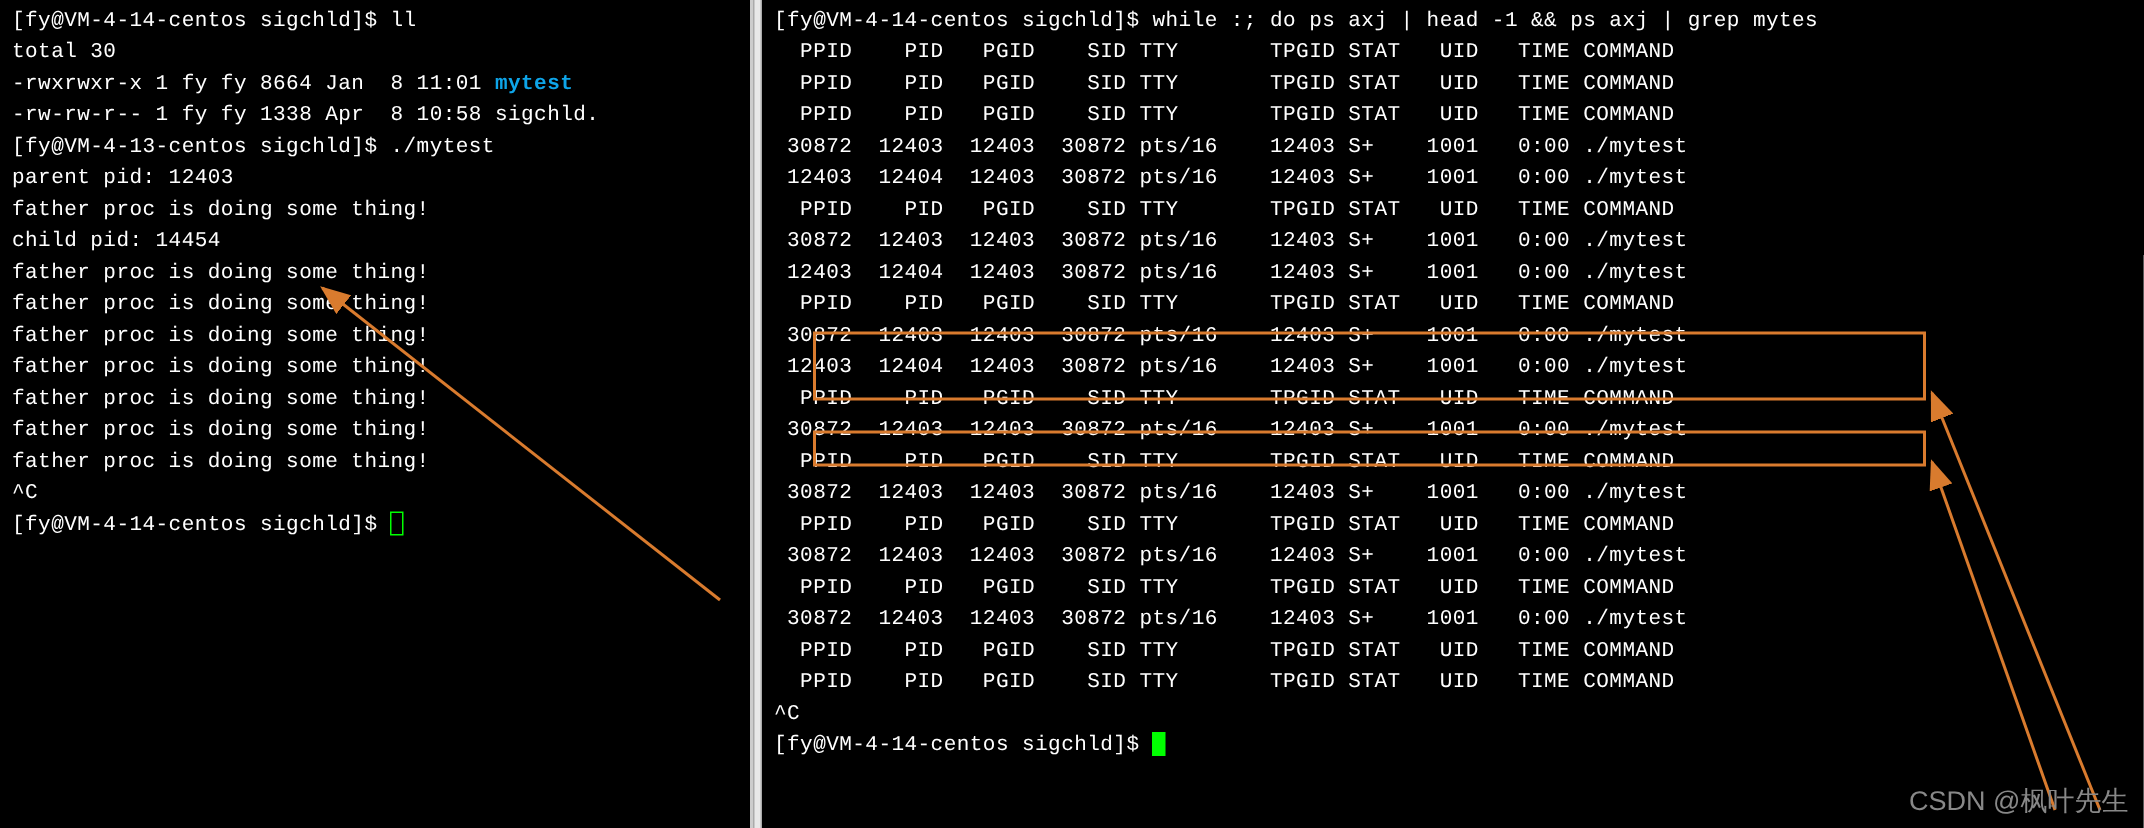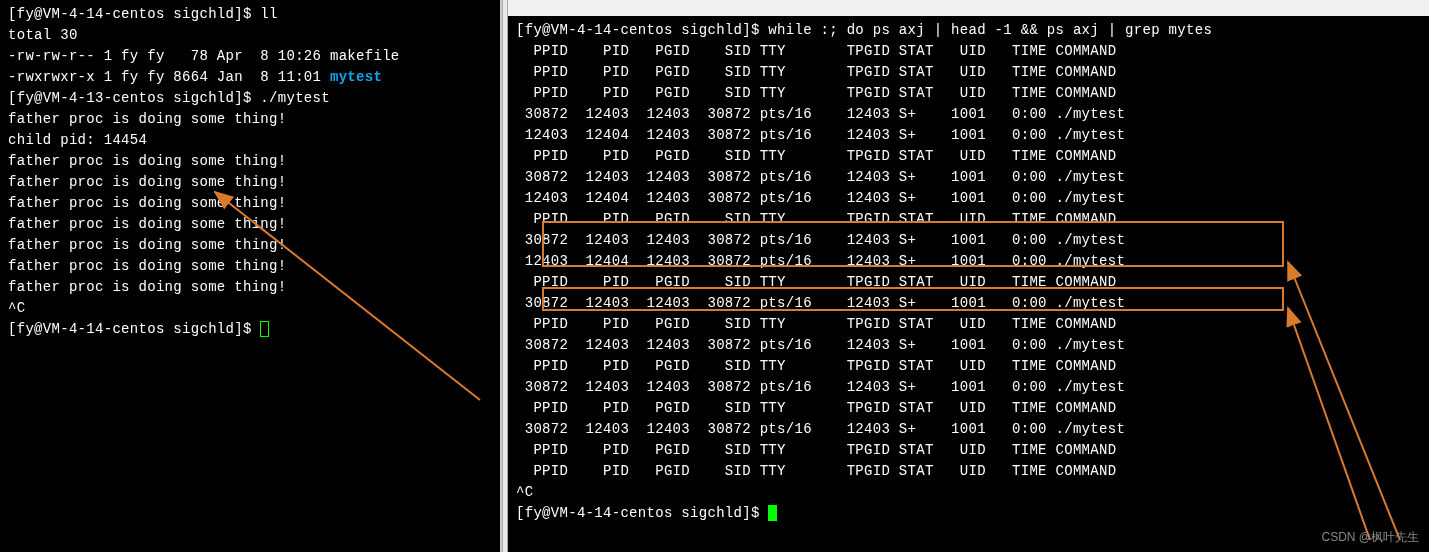--- a/index.html
+++ b/index.html
@@ -30,21 +30,20 @@
       overflow: hidden;
       position: relative;
     }
     .pane-left {
       width: 502px;
       border-right: 2px solid #ccc;
     }
     .pane-right {
       flex: 1;
       position: relative;
-      margin-top: 16px;
     }
     .divider {
       width: 6px;
       background: #e8e8e8;
       border-left: 1px solid #aaa;
       border-right: 1px solid #aaa;
     }
     .line {
       white-space: pre;
       font-size: 14px;
@@ -83,42 +82,43 @@
       left: 542px;
       top: 287px;
       width: 742px;
       height: 24px;
     }
     .watermark {
       position: absolute;
       bottom: 6px;
       right: 10px;
       color: #888;
-      font-size: 12px;
+      font-size: 18px;
       font-family: sans-serif;
     }
     svg.arrow-svg {
       position: absolute;
       top: 0;
       left: 0;
       width: 1429px;
       height: 552px;
       pointer-events: none;
     }
   </style>
 </head>
 <body>
 
 <div class="container">
   <div class="pane pane-left" id="left-pane">
       <div class="line"><span>[fy@VM-4-14-centos sigchld]$ ll</span></div>
       <div class="line"><span>total 30</span></div>
-      <div class="line"><span>-rw-rw-r-- 1 fy fy   78 Apr  8 10:26 makefile</span></div>
       <div class="line"><span>-rwxrwxr-x 1 fy fy 8664 Jan  8 11:01 </span><span class="highlight-file">mytest</span></div>
+      <div class="line"><span>-rw-rw-r-- 1 fy fy 1338 Apr  8 10:58 sigchld.</span></div>
       <div class="line"><span>[fy@VM-4-13-centos sigchld]$ ./mytest</span></div>
+      <div class="line"><span>parent pid: 12403</span></div>
       <div class="line"><span>father proc is doing some thing!</span></div>
       <div class="line"><span>child pid: 14454</span></div>
       <div class="line"><span>father proc is doing some thing!</span></div>
       <div class="line"><span>father proc is doing some thing!</span></div>
       <div class="line"><span>father proc is doing some thing!</span></div>
       <div class="line"><span>father proc is doing some thing!</span></div>
       <div class="line"><span>father proc is doing some thing!</span></div>
       <div class="line"><span>father proc is doing some thing!</span></div>
       <div class="line"><span>father proc is doing some thing!</span></div>
       <div class="line"><span>^C</span></div>

